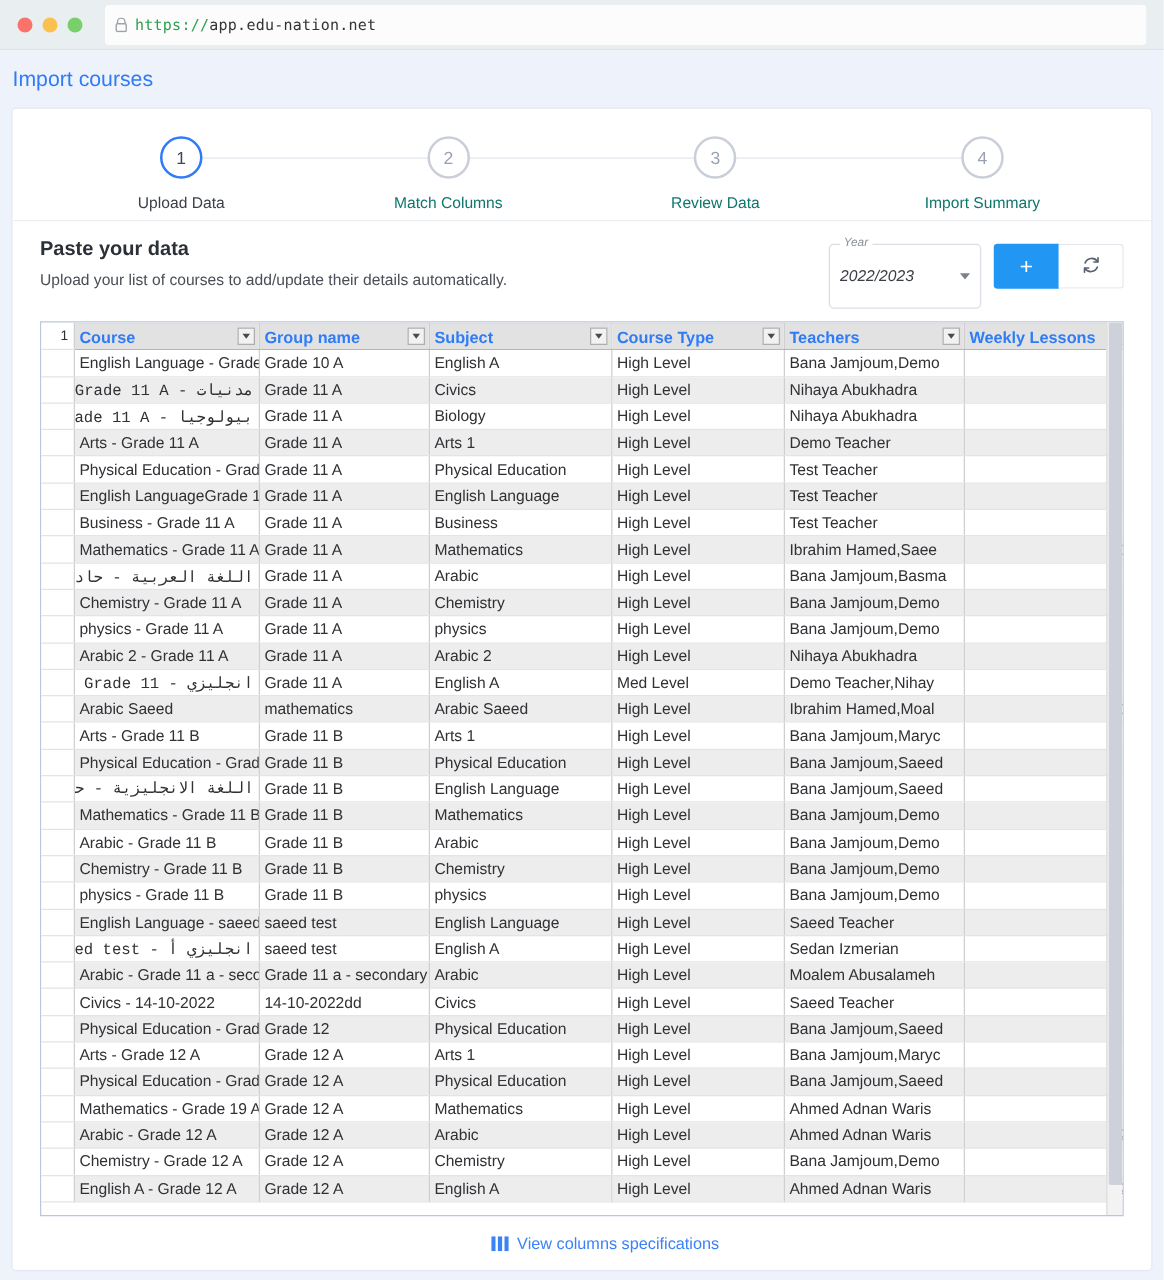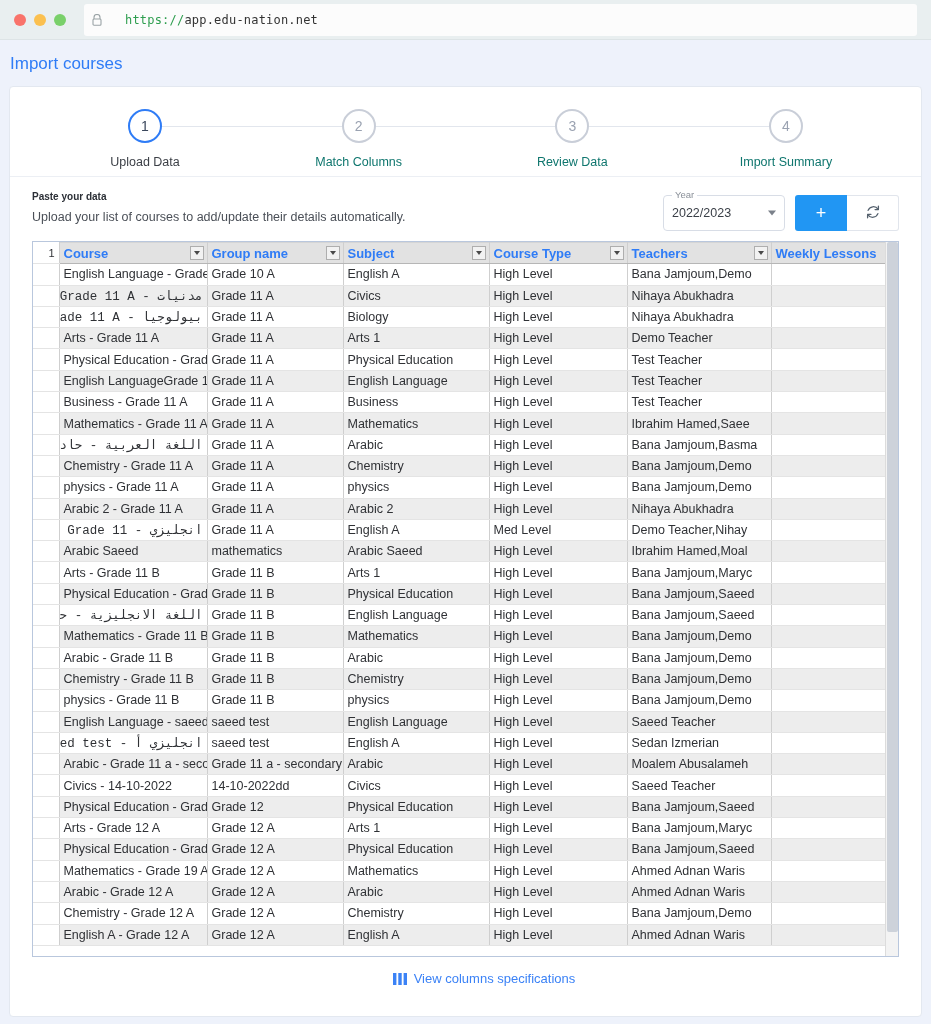--- a/index.html
+++ b/index.html
@@ -26,21 +26,21 @@
   .dot.yellow { background: #fbc04f; }
   .dot.green { background: #79d06a; }
   .url-field {
     flex: 1;
     height: 24px;
     background: #fcfcfc;
     border-radius: 3px;
     display: flex;
     align-items: center;
     padding: 16px 8px;
-    gap: 23px;
+    gap: 6px;
     font-family: "DejaVu Sans Mono", monospace;
     font-size: 12px;
   }
   .lock-icon { display: inline-flex; color: #9aa3a6; }
   .url-text { color: #2e9e4f; letter-spacing: .2px; }
   .url-text .host { color: #333; }
 
   
   .page {
     height: 984px;
@@ -111,40 +111,41 @@
 
   
   .paste-head {
     display: flex;
     justify-content: space-between;
     align-items: flex-start;
     padding: 14px 22px 10px 22px;
   }
   .paste-left h2 {
     margin: 0 0 6px 0;
-    font-size: 10px;
+    font-size: 16px;
     color: #2b2f36;
     font-weight: bold;
   }
   .paste-left p {
     margin: 0 0 2px 0;
     font-size: 12.5px;
     color: #4a4f57;
     line-height: 18px;
   }
   .paste-right { display: flex; align-items: flex-start; gap: 0; padding-top: 4px; }
   .year-select {
     position: relative;
-    width: 122px; height: 36px;
+    width: 122px; height: 52px;
     border: 1px solid #d8dde6;
     border-radius: 4px;
     background: #fff;
     display: flex; align-items: center;
     padding: 0 8px;
     margin-right: 10px;
+    font-style: italic;
   }
   .year-legend {
     position: absolute;
     top: -7px; left: 8px;
     background: #fff;
     padding: 0 3px;
     font-size: 9.5px;
     color: #8a9099;
   }
   .year-value { font-size: 12.5px; color: #3a3f47; }

